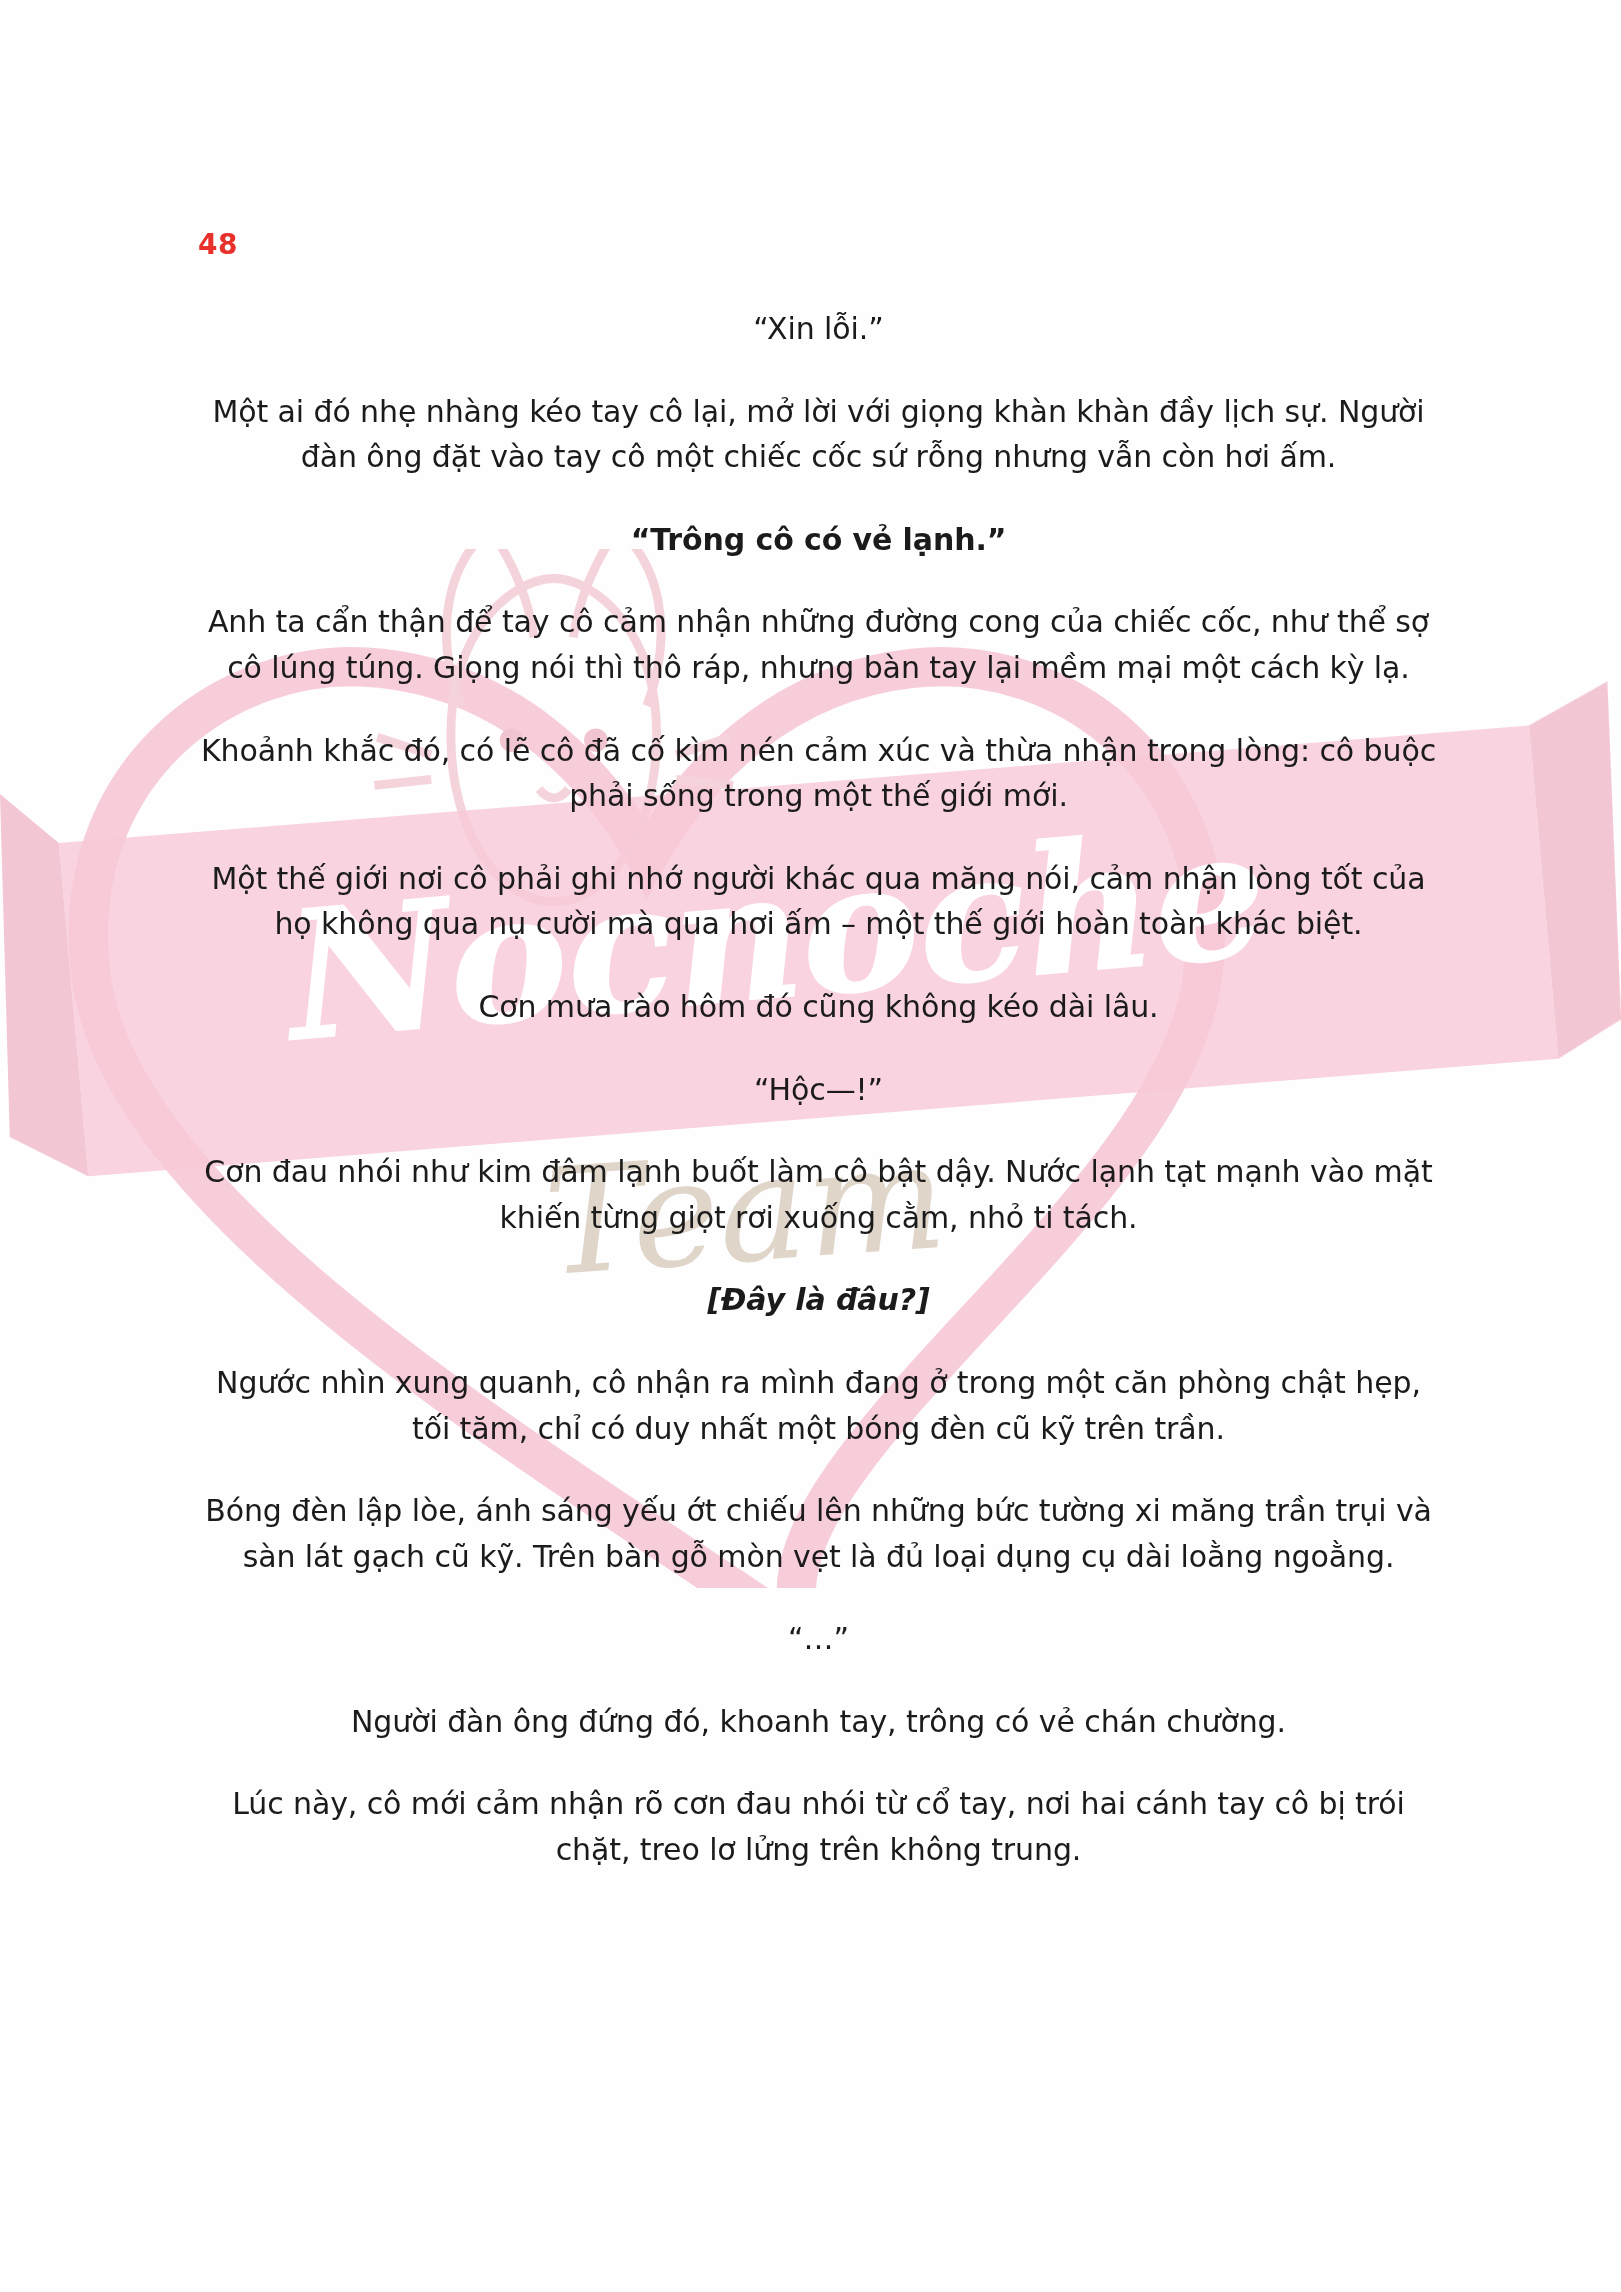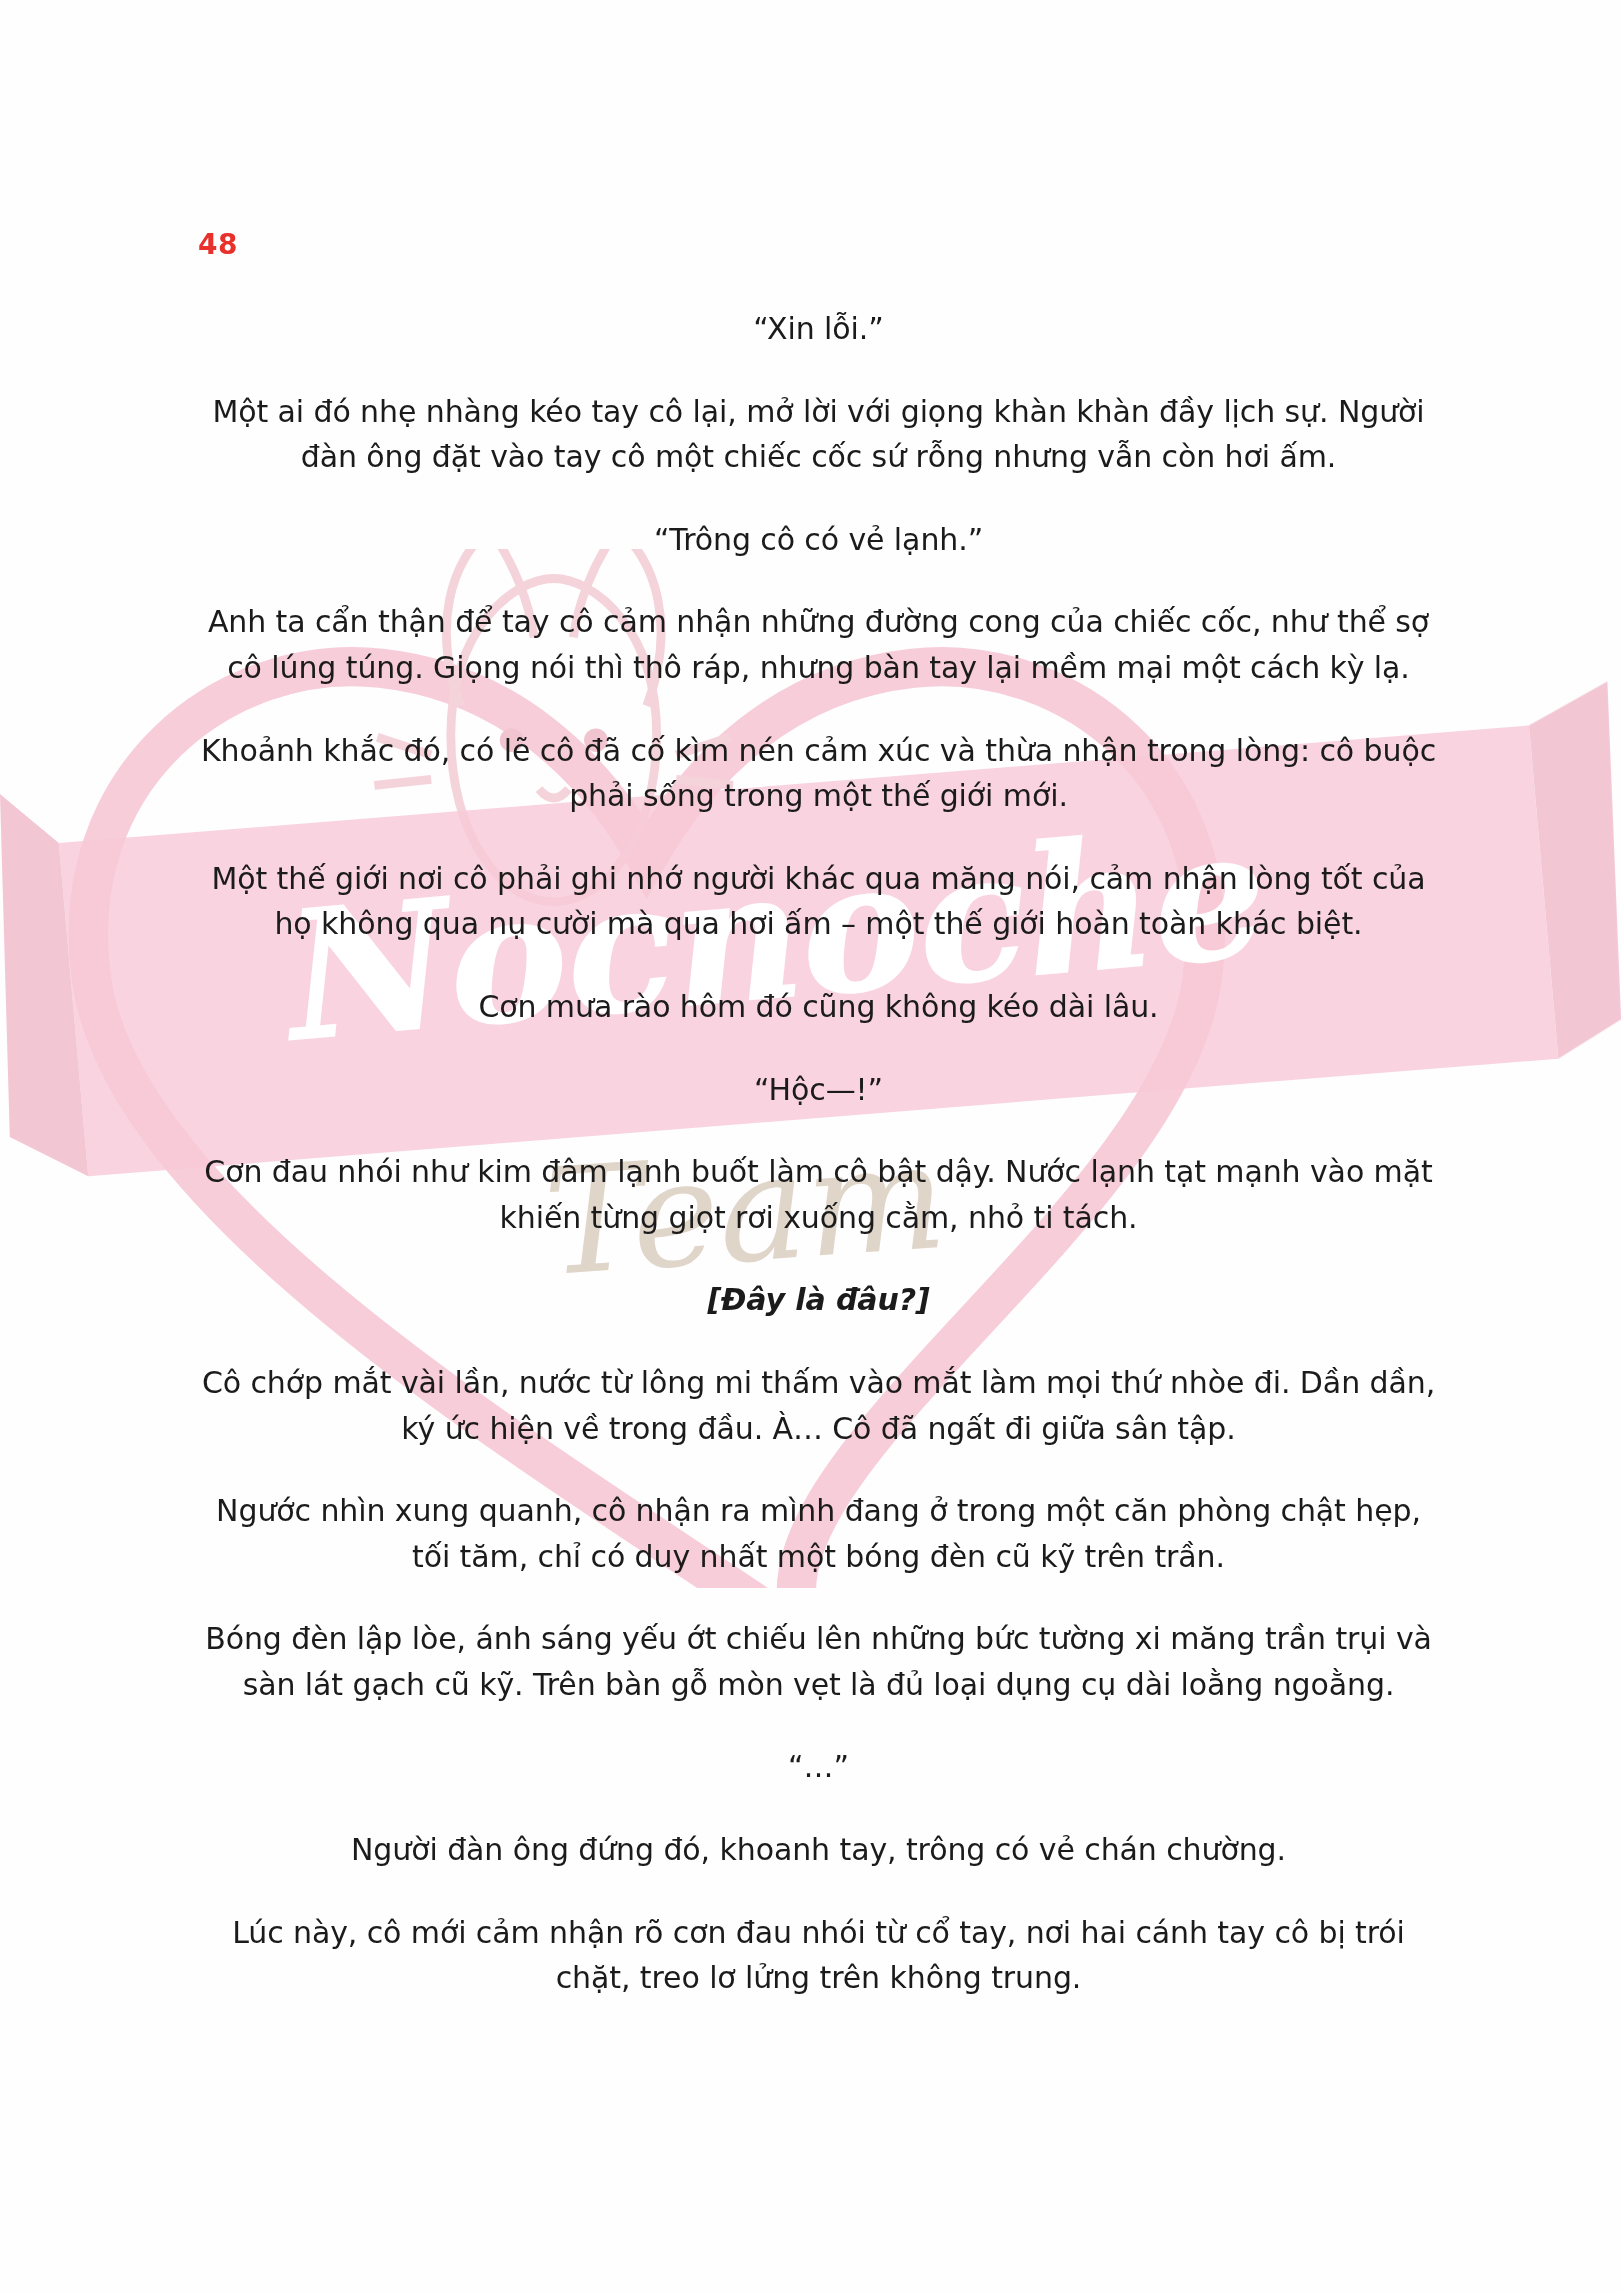--- a/index.html
+++ b/index.html
@@ -56,21 +56,21 @@
     margin: 0 0 37px 0;
     font-size: 30px;
     line-height: 1.52;
     color: #1b1b1b;
     letter-spacing: -0.1px;
     text-align: center;
   }
   p.para:last-child { margin-bottom: 0; }
 
   p.bold {
-    font-weight: normal;
+    font-weight: bold;
   }
   p.bolditalic {
     font-weight: bold;
     font-style: italic;
   }
   p.ellipsis-line {
     letter-spacing: 0px;
   }
 </style>
 </head>
@@ -115,21 +115,20 @@
     <p class="para">“Xin lỗi.”</p>
     <p class="para">Một ai đó nhẹ nhàng kéo tay cô lại, mở lời với giọng khàn khàn đầy lịch sự. Người đàn ông đặt vào tay cô một chiếc cốc sứ rỗng nhưng vẫn còn hơi ấm.</p>
     <p class="para bold">“Trông cô có vẻ lạnh.”</p>
     <p class="para">Anh ta cẩn thận để tay cô cảm nhận những đường cong của chiếc cốc, như thể sợ cô lúng túng. Giọng nói thì thô ráp, nhưng bàn tay lại mềm mại một cách kỳ lạ.</p>
     <p class="para">Khoảnh khắc đó, có lẽ cô đã cố kìm nén cảm xúc và thừa nhận trong lòng: cô buộc phải sống trong một thế giới mới.</p>
     <p class="para">Một thế giới nơi cô phải ghi nhớ người khác qua măng nói, cảm nhận lòng tốt của họ không qua nụ cười mà qua hơi ấm – một thế giới hoàn toàn khác biệt.</p>
     <p class="para">Cơn mưa rào hôm đó cũng không kéo dài lâu.</p>
     <p class="para">“Hộc—!”</p>
     <p class="para">Cơn đau nhói như kim đâm lạnh buốt làm cô bật dậy. Nước lạnh tạt mạnh vào mặt khiến từng giọt rơi xuống cằm, nhỏ ti tách.</p>
     <p class="para bolditalic">[Đây là đâu?]</p>
-    <p class="para">Cô chớp mắt vài lần, nước từ lông mi thấm vào mắt làm mọi thứ nhòe đi. Dần dần, ký ức hiện về trong đầu. À… Cô đã ngất đi giữa sân tập.</p>
     <p class="para">Ngước nhìn xung quanh, cô nhận ra mình đang ở trong một căn phòng chật hẹp, tối tăm, chỉ có duy nhất một bóng đèn cũ kỹ trên trần.</p>
     <p class="para">Bóng đèn lập lòe, ánh sáng yếu ớt chiếu lên những bức tường xi măng trần trụi và sàn lát gạch cũ kỹ. Trên bàn gỗ mòn vẹt là đủ loại dụng cụ dài loằng ngoằng.</p>
     <p class="para ellipsis-line">“…”</p>
     <p class="para">Người đàn ông đứng đó, khoanh tay, trông có vẻ chán chường.</p>
     <p class="para">Lúc này, cô mới cảm nhận rõ cơn đau nhói từ cổ tay, nơi hai cánh tay cô bị trói chặt, treo lơ lửng trên không trung.</p>
   </div>
 
 </div>
 
 

